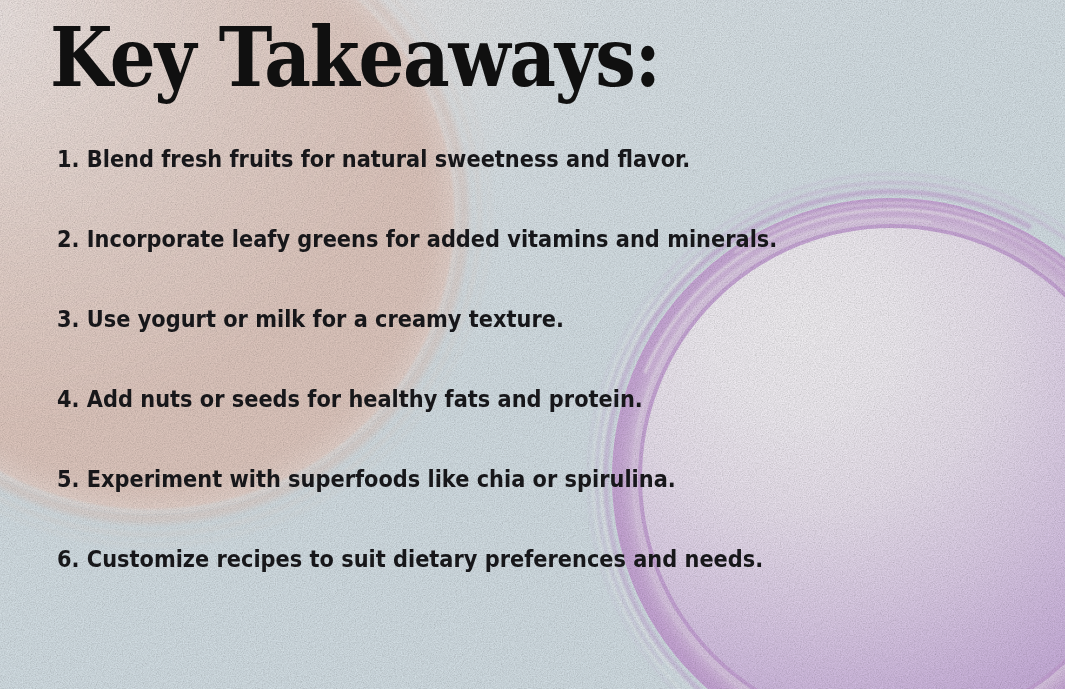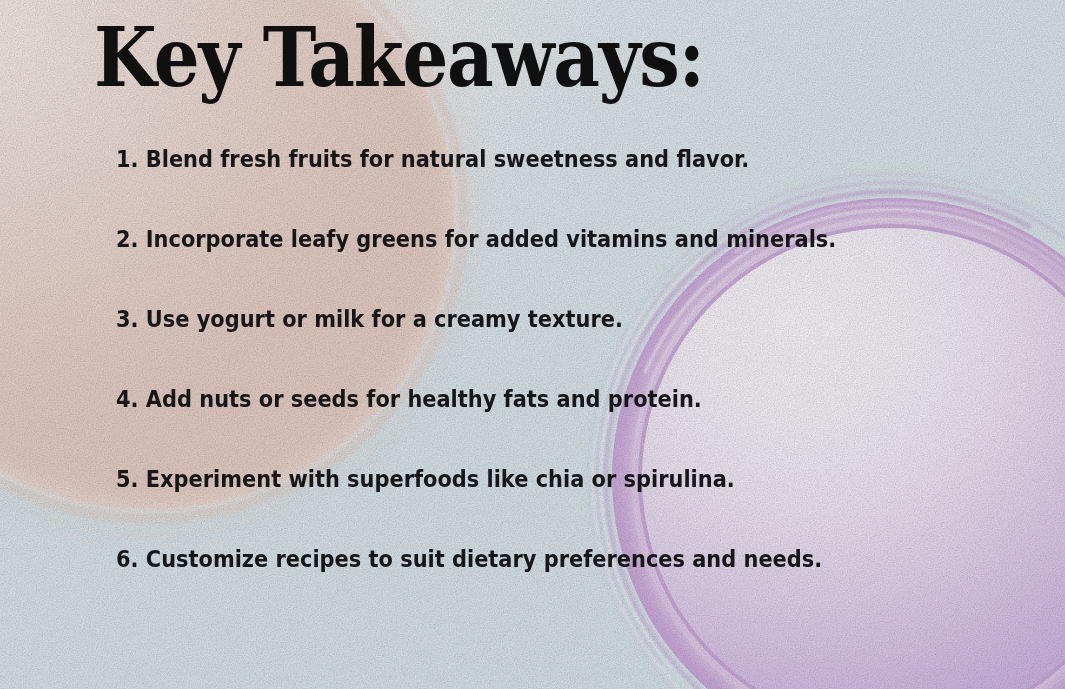--- a/index.html
+++ b/index.html
@@ -181,40 +181,39 @@
     inset: 0;
     opacity: 0.45;
     mix-blend-mode: screen;
     pointer-events: none;
   }
 
   
   .content {
     position: absolute;
     inset: 0;
-    margin-left: 44px;
   }
   .title {
     position: absolute;
     left: 50px;
     top: 16px;
     margin: 0;
     font-family: "DejaVu Serif", "Liberation Serif", serif;
     font-weight: 700;
     font-size: 82px;
     line-height: 1;
     letter-spacing: -1.5px;
     color: #101010;
     transform: scaleX(0.88);
     transform-origin: left top;
     white-space: nowrap;
   }
   .list {
     position: absolute;
-    left: 72px;
+    left: 57px;
     top: 148px;
     margin: 0;
     padding: 0;
     list-style: none;
     width: 790px;
   }
   .list-item {
     font-family: "DejaVu Sans", "Liberation Sans", sans-serif;
     font-weight: 700;
     font-size: 22.5px;

